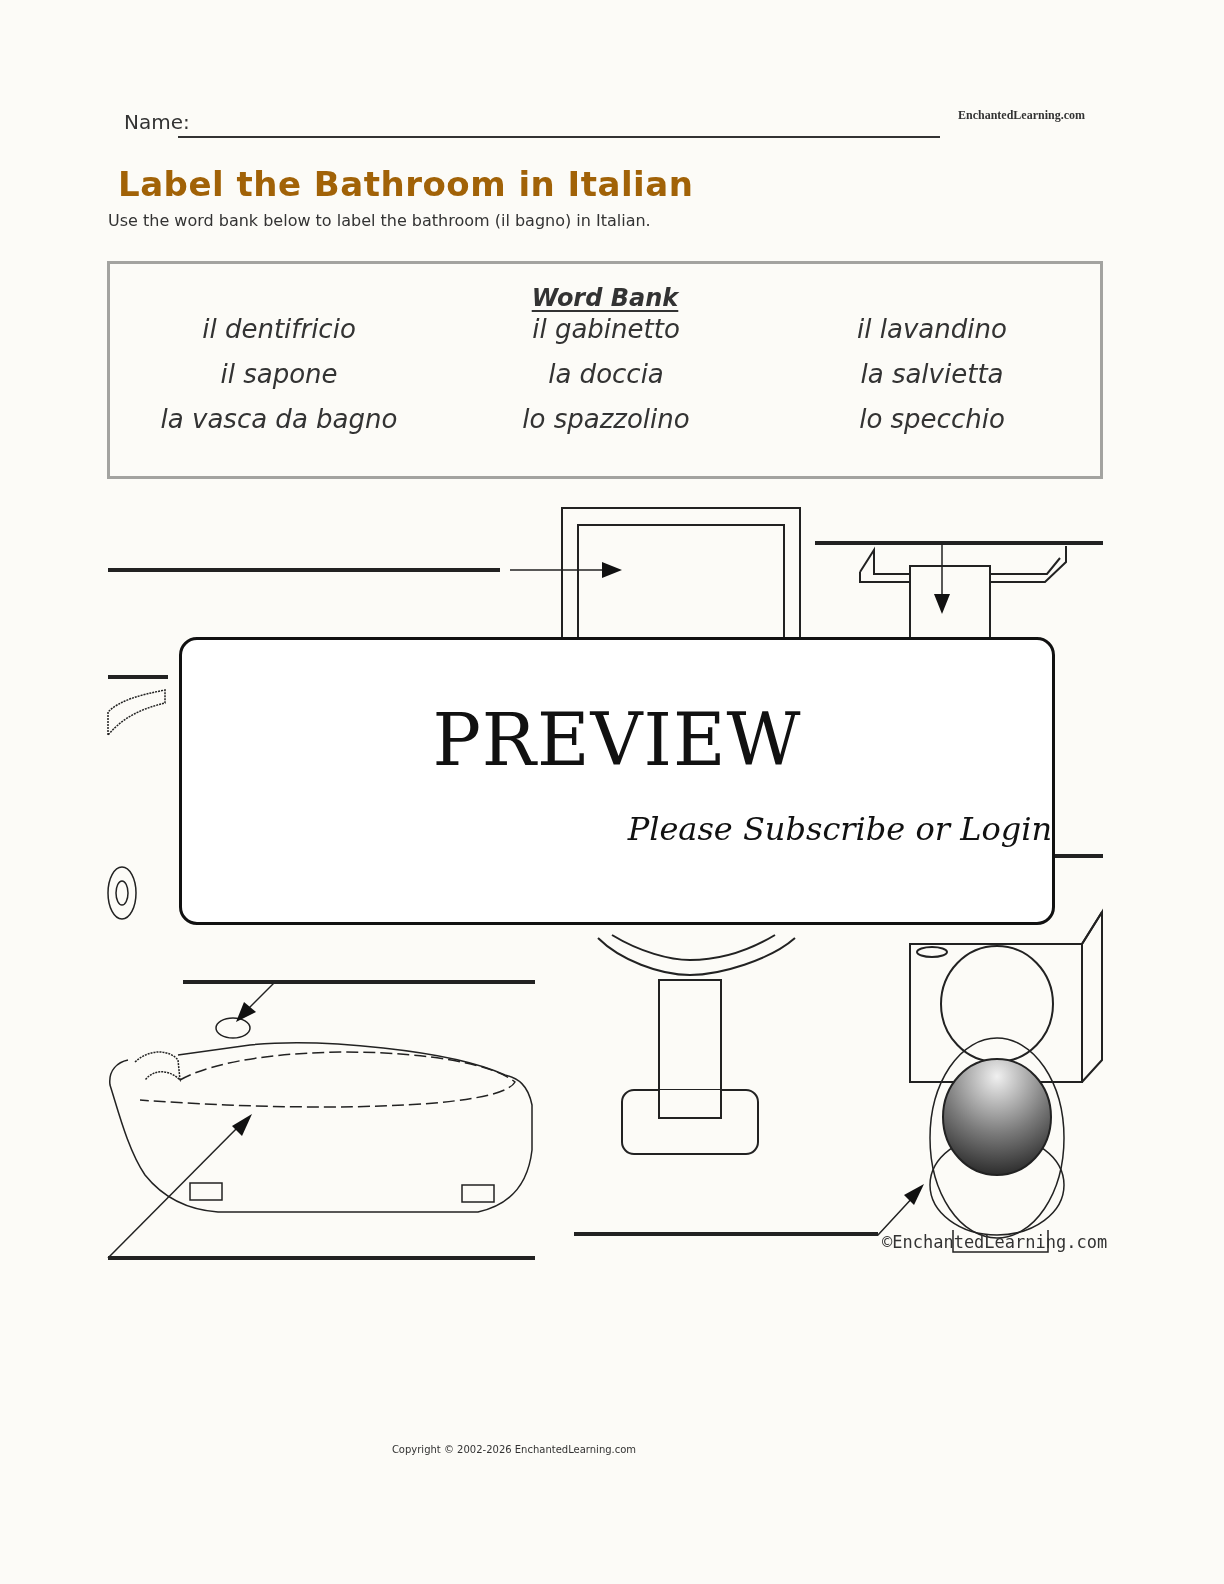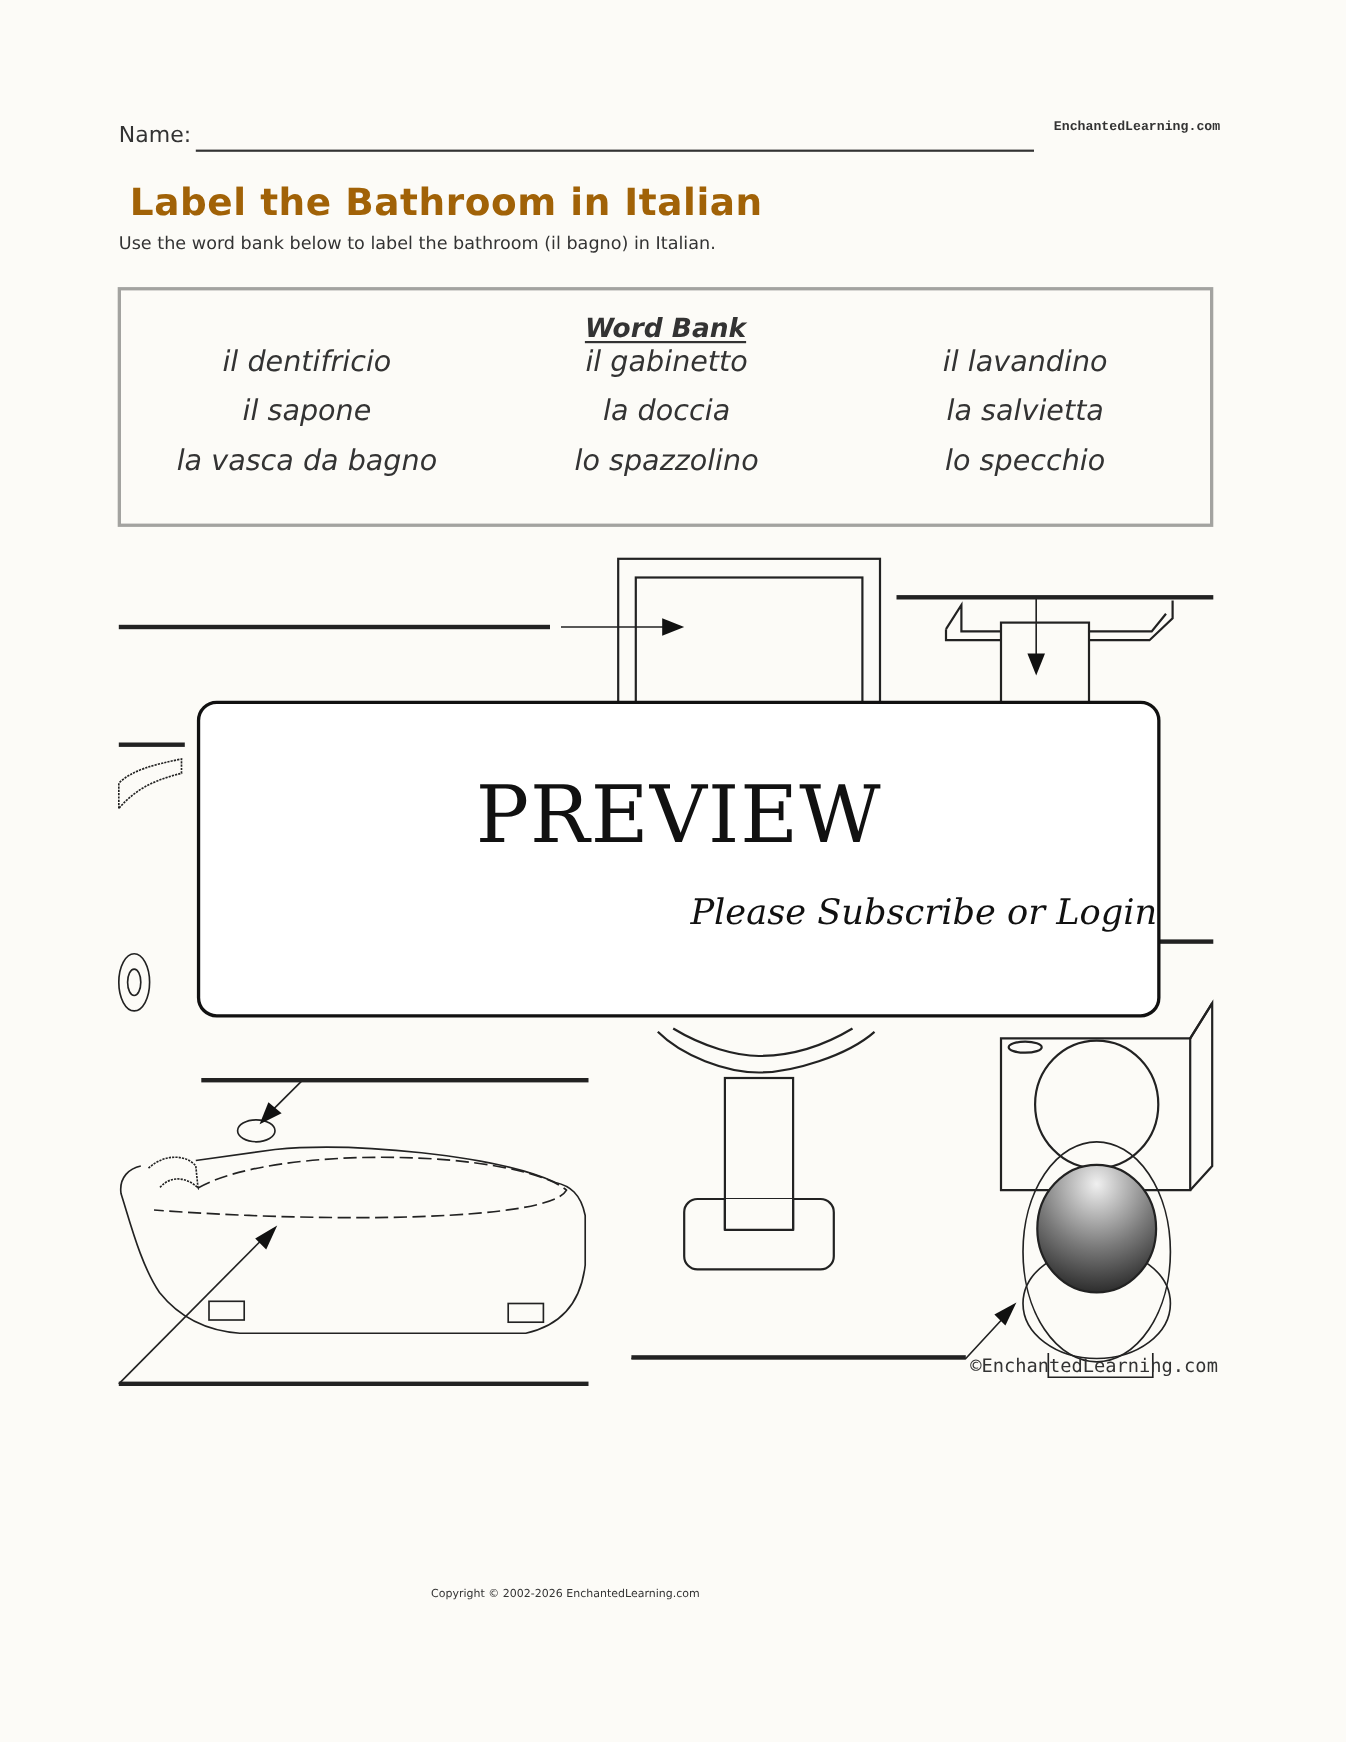--- a/index.html
+++ b/index.html
@@ -6,33 +6,33 @@
   body {
     width: 1224px; height: 1584px;
     background: #fcfbf7;
     position: relative;
     overflow: hidden;
     font-family: "DejaVu Sans", sans-serif;
     color: #333;
   }
   .abs { position: absolute; }
   .name-label {
-    left: 108px; top: 110px;
+    left: 124px; top: 110px;
     font-size: 20px; color: #333;
     font-family: "DejaVu Sans", sans-serif;
   }
   .name-line {
     left: 178px; top: 136px; width: 762px; height: 0;
     border-top: 2px solid #333;
   }
   .site-link {
     left: 958px; top: 108px;
     font-size: 12px; font-weight: bold; color: #333;
     text-decoration: none;
-    font-family: Liberation Mono, monospace;
+    font-family: Liberation Serif, serif;
   }
   .page-title {
     left: 107px; top: 153px;
     font-size: 34px; font-weight: bold; color: #a16207;
     margin: 11px; letter-spacing: 0.5px;
     font-family: "DejaVu Sans", sans-serif;
   }
   .instructions {
     left: 108px; top: 211px;
     font-size: 16px; color: #333;

